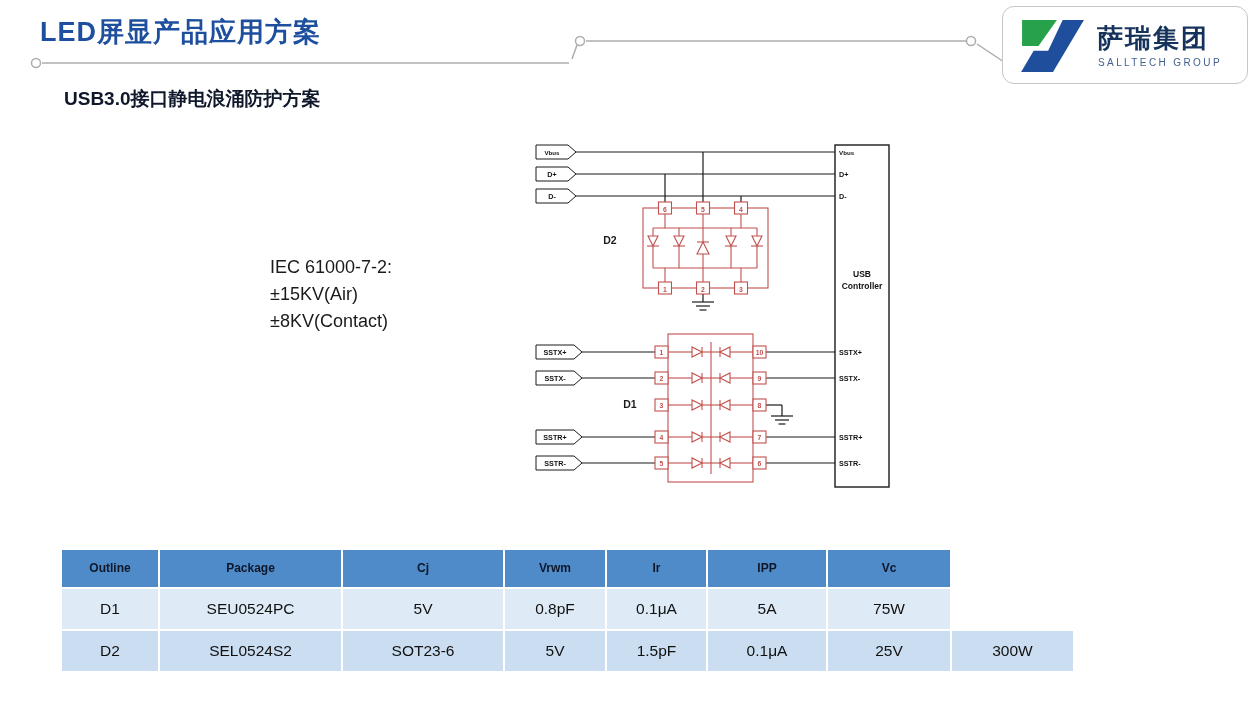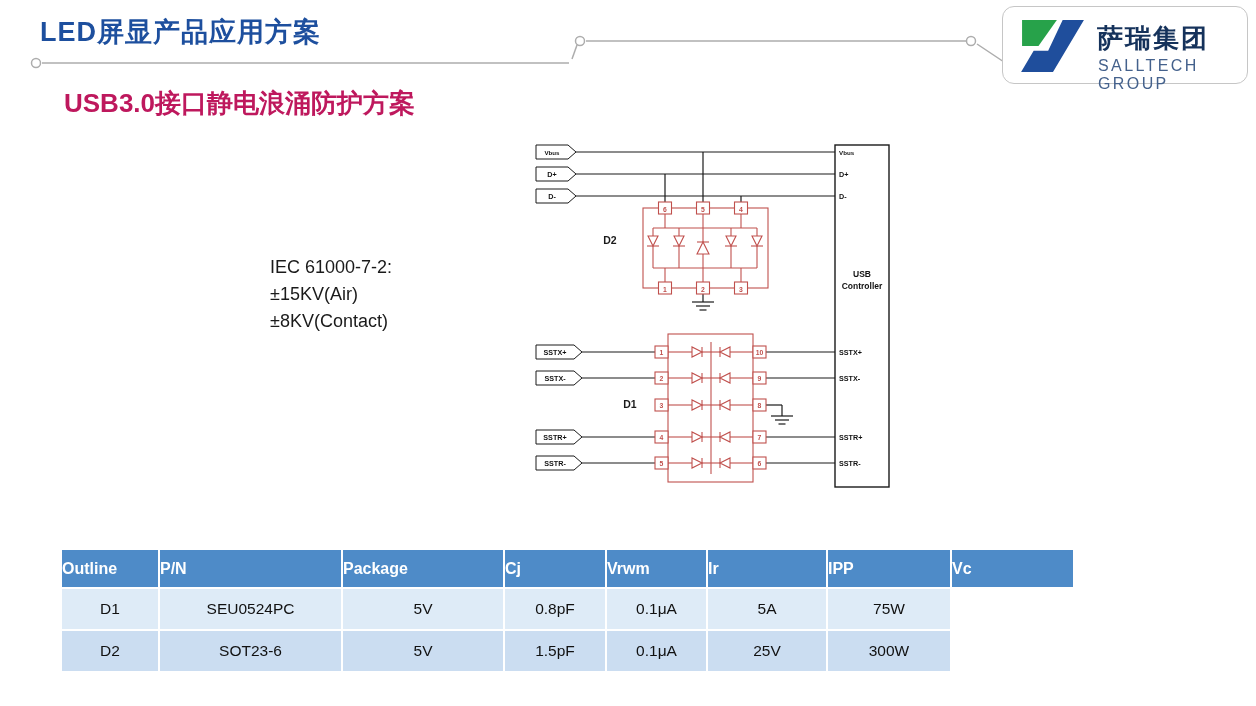--- a/index.html
+++ b/index.html
@@ -19,26 +19,26 @@
     position:absolute; left:1002px; top:6px; width:246px; height:78px;
     border:1.5px solid #C6C6C6; border-radius:12px; background:#fff;
   }
   .logo-mark { position:absolute; left:14px; top:10px; }
   .logo-cn {
     position:absolute; left:94px; top:14px;
     font-size:26px; font-weight:bold; color:#15325B; letter-spacing:2px;
   }
   .logo-en {
     position:absolute; left:95px; top:50px;
-    font-size:16px; color:#44618C; letter-spacing:2.4px;
+    font-size:10px; color:#44618C; letter-spacing:2.4px;
   }
 
   .subtitle {
     position:absolute; left:64px; top:86px;
-    font-size:26px; font-weight:bold; color:#be185d;
+    font-size:19px; font-weight:bold; color:#0f172a;
   }
 
   .iec-note {
     position:absolute; left:270px; top:254px;
     font-size:18px; color:#1a1a1a; line-height:27px;
   }
 
   .diagram { position:absolute; left:530px; top:138px; }
   .diagram text { font-family:"Liberation Sans", sans-serif; stroke:none; }
   .tagtxt   { font-size:7.2px; font-weight:bold; fill:#111; text-anchor:middle; }
@@ -49,22 +49,22 @@
   .ctitle   { font-size:8.5px; font-weight:bold; fill:#111; text-anchor:middle; }
   .complbl  { font-size:10.5px; font-weight:bold; fill:#1a1a1a; text-anchor:middle; }
 
   .spec-table { position:absolute; left:62px; top:550px; width:1131px; }
   .tbl-row {
     display:grid;
     grid-template-columns:96px 181px 160px 100px 99px 118px 122px 121px 118px;
     gap:2px; margin-bottom:2px;
   }
   .th {
-    background:#4E8BC8; color:#ffffff; font-weight:bold; font-size:16px;
-    height:37px; line-height:37px; 
+    background:#4E8BC8; color:#0f172a; font-weight:bold; font-size:12px;
+    height:37px; line-height:37px; text-align:center;
   }
   .td {
     font-size:15.5px; color:#111; height:40px; line-height:40px; text-align:center;
   }
   .row-a .td { background:#DEEBF7; }
   .row-b .td { background:#CBDDF1; }
 </style>
 </head>
 <body>
 
@@ -254,39 +254,39 @@
       <text x="309" y="217" class="boxlbl">SSTX+</text>
       <text x="309" y="243" class="boxlbl">SSTX-</text>
       <text x="309" y="302" class="boxlbl">SSTR+</text>
       <text x="309" y="328" class="boxlbl">SSTR-</text>
     </g>
   </svg>
 
   <div class="spec-table">
     <div class="tbl-row">
       <div class="th">Outline</div>
-      <div class="th">P/N</div>
       <div class="th">Package</div>
       <div class="th">Cj</div>
       <div class="th">Vrwm</div>
       <div class="th">Ir</div>
       <div class="th">IPP</div>
       <div class="th">Vc</div>
     </div>
     <div class="tbl-row row-a">
       <div class="td">D1</div>
       <div class="td">SEU0524PC</div>
       <div class="td">5V</div>
       <div class="td">0.8pF</div>
       <div class="td">0.1μA</div>
       <div class="td">5A</div>
       <div class="td">75W</div>
     </div>
     <div class="tbl-row row-b">
       <div class="td">D2</div>
+      <div class="td">SEL0524S2</div>
       <div class="td">SOT23-6</div>
       <div class="td">5V</div>
       <div class="td">1.5pF</div>
       <div class="td">0.1μA</div>
       <div class="td">25V</div>
       <div class="td">300W</div>
     </div>
   </div>
 
 </div>

